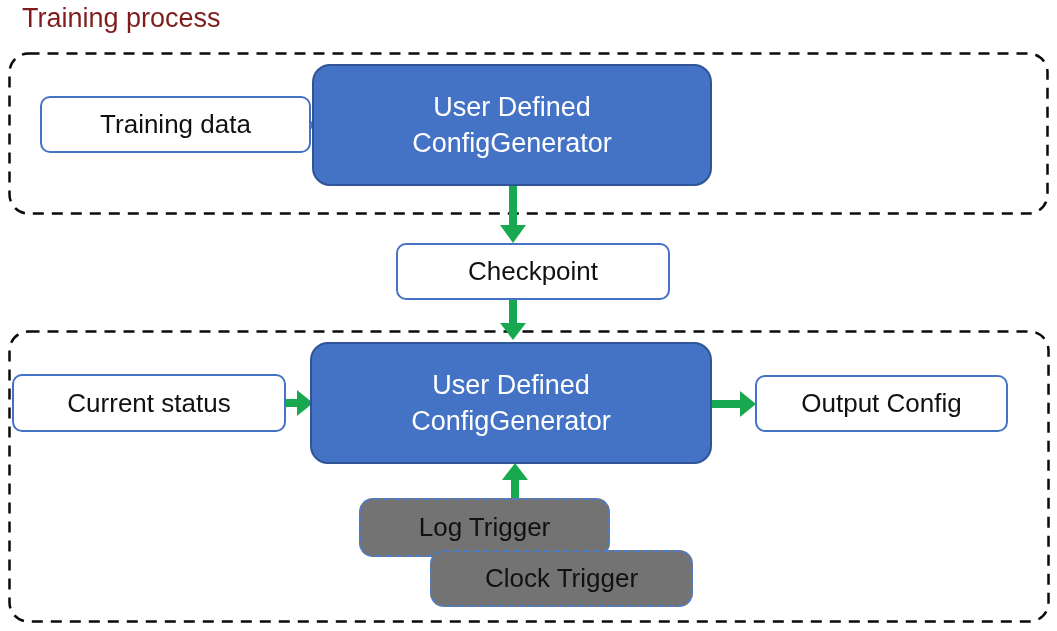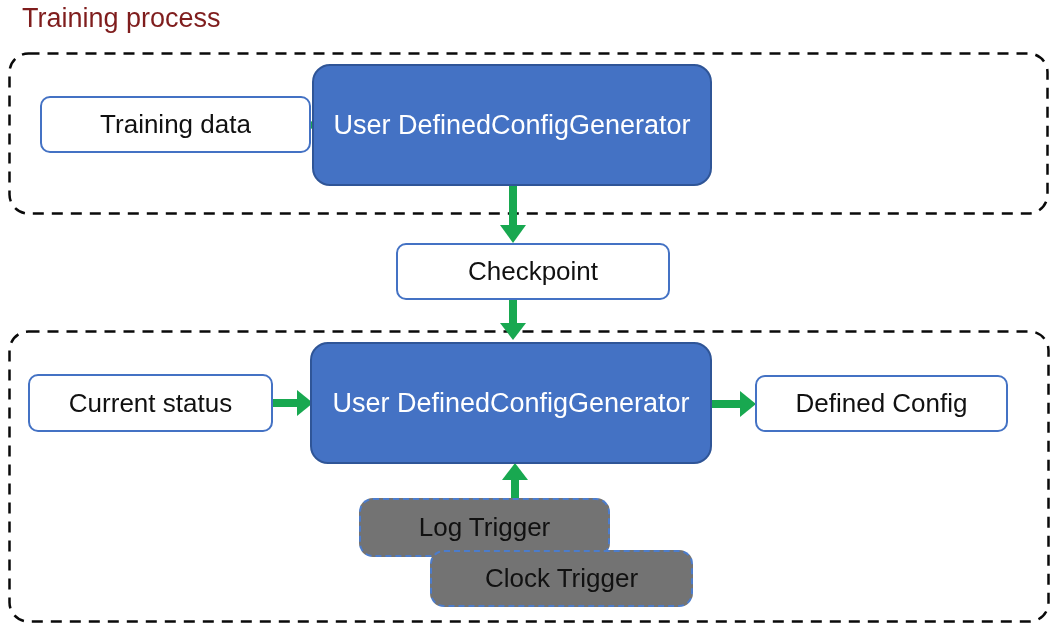--- a/index.html
+++ b/index.html
@@ -27,21 +27,21 @@
     background: #ffffff;
     border: 2px solid #4472C4;
     border-radius: 10px;
     font-size: 26px;
     white-space: nowrap;
     box-sizing: border-box;
   }
   .generator {
     position: absolute;
     display: flex;
-    flex-direction: row;
+    flex-direction: column;
     align-items: center;
     justify-content: center;
     background: #4472C4;
     border: 2px solid #2F5597;
     border-radius: 18px;
     color: #ffffff;
     font-size: 27px;
     line-height: 36px;
     box-sizing: border-box;
     text-align: center;
@@ -114,31 +114,31 @@
 
   <div class="generator" style="left:312px; top:64px; width:400px; height:122px;">
     <span>User Defined</span>
     <span>ConfigGenerator</span>
   </div>
 
   <div class="node" style="left:396px; top:243px; width:274px; height:57px;">
     <span>Checkpoint</span>
   </div>
 
-  <div class="node" style="left:28px; top:374px; width:245px; height:58px;">
+  <div class="node" style="left:12px; top:374px; width:274px; height:58px;">
     <span>Current status</span>
   </div>
 
   <div class="generator" style="left:310px; top:342px; width:402px; height:122px;">
     <span>User Defined</span>
     <span>ConfigGenerator</span>
   </div>
 
   <div class="node" style="left:755px; top:375px; width:253px; height:57px;">
-    <span>Defined Config</span>
+    <span>Output Config</span>
   </div>
 
   <div class="trigger" style="left:359px; top:498px; width:251px; height:59px; z-index:2;">
     <span>Log Trigger</span>
   </div>
 
   <div class="trigger" style="left:430px; top:550px; width:263px; height:57px; z-index:3;">
     <span>Clock Trigger</span>
   </div>
 

